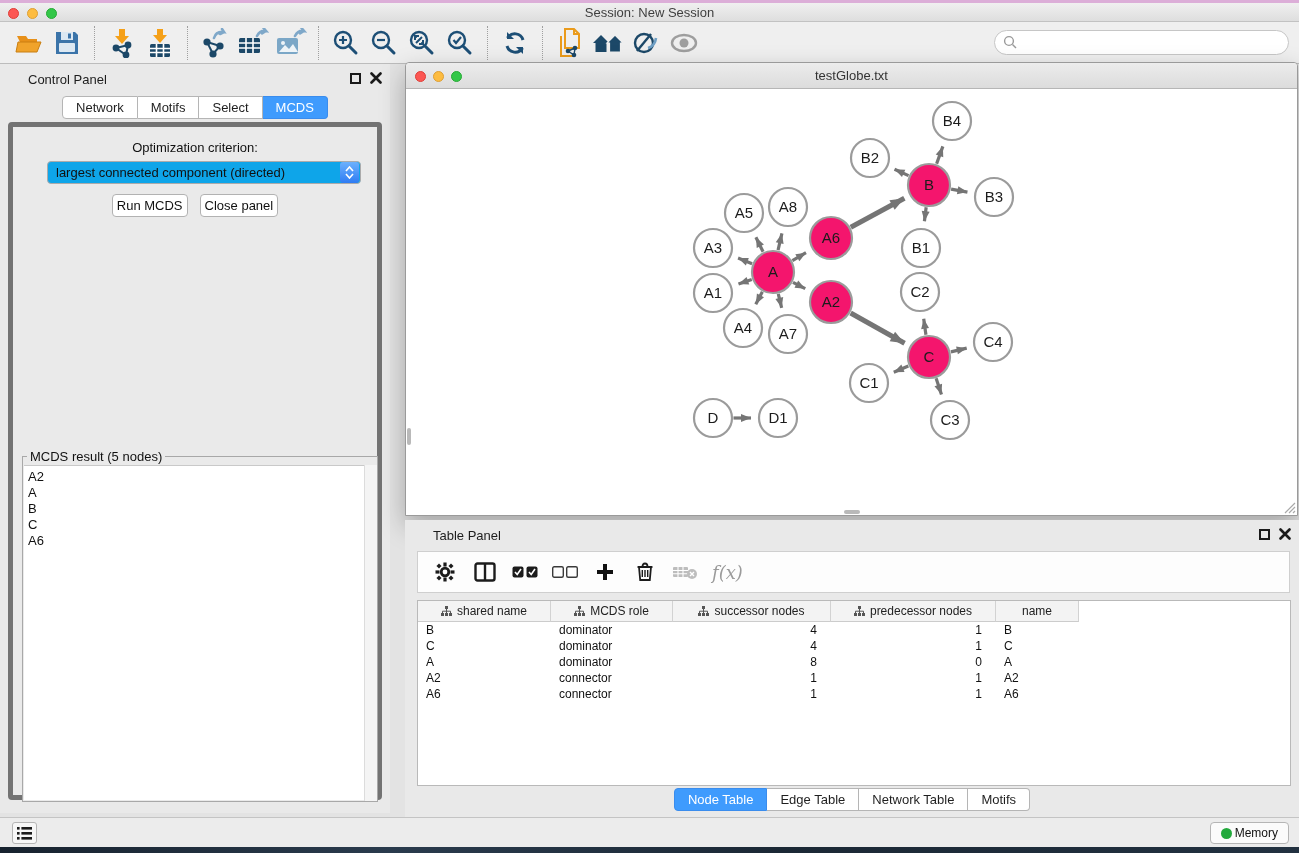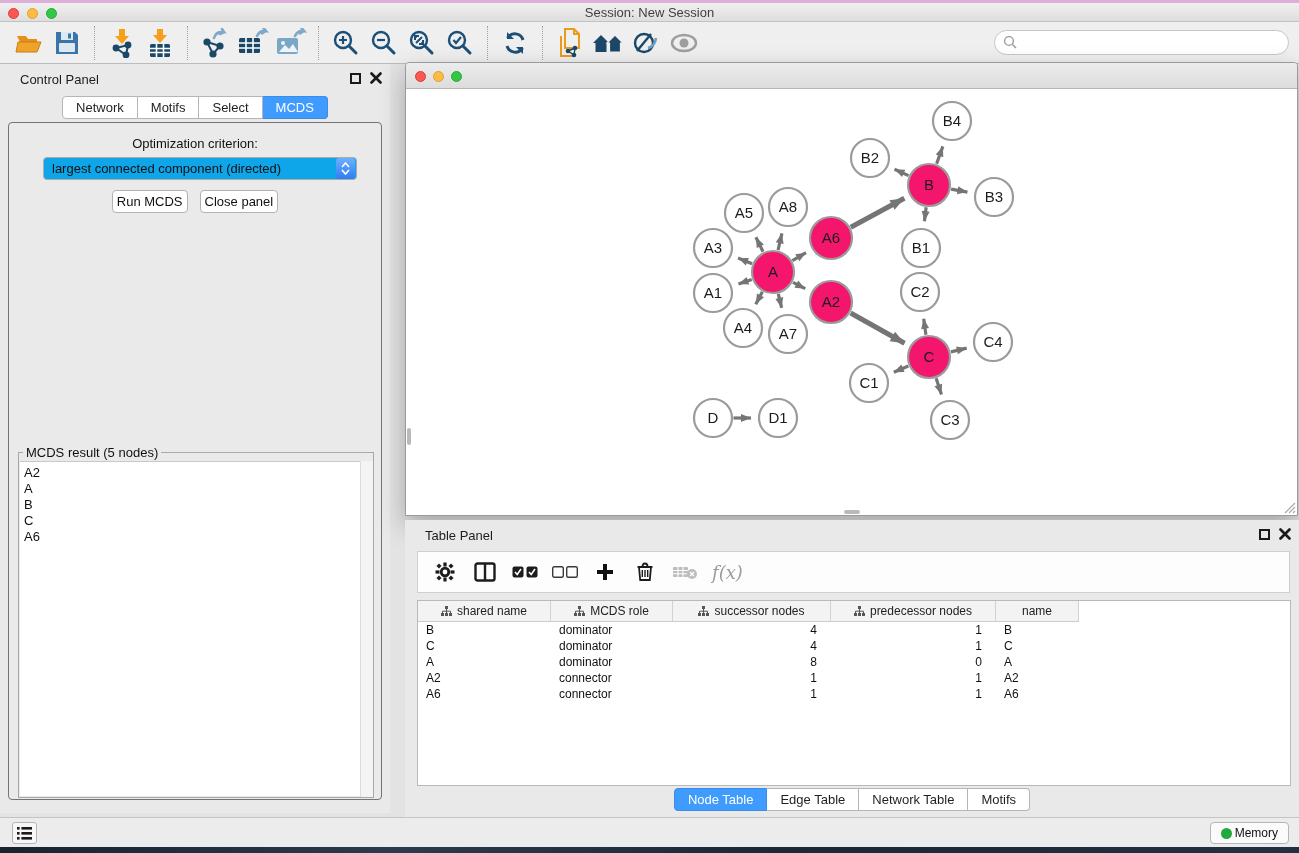--- a/index.html
+++ b/index.html
@@ -22,31 +22,31 @@
   .tb-btn { width:38px; height:36px; display:flex; align-items:center; justify-content:center; }
   .tb-sep { width:1px; height:34px; border-left:1px dotted #9f9f9f; margin:0 8px; }
   .search-wrap { position:absolute; right:10px; top:8px; }
   .search-field { width:295px; height:25px; background:#fff; border:1px solid #c6c6c6; border-radius:13px;
     display:flex; align-items:center; padding-left:8px; }
   .search-field input { border:none; outline:none; flex:1; font-size:13px; background:transparent; font-family:inherit; }
 
   
   .control-panel { position:absolute; left:0; top:64px; width:390px; height:749px; background:#e9e9e9; }
   .panel-head { position:absolute; left:0; top:0; width:100%; height:30px; }
-  .panel-head .ph-title { position:absolute; left:20px; top:8px; font-size:13px; color:#1d1d1d; }
+  .panel-head .ph-title { position:absolute; left:28px; top:8px; font-size:13px; color:#1d1d1d; }
   .ph-icons { position:absolute; right:8px; top:8px; display:flex; gap:9px; align-items:center; }
   .float-box { width:11px; height:11px; border:2px solid #1a1a1a; }
   .seg-tabs { position:absolute; left:0; right:0; display:flex; justify-content:center; }
   .control-tabs { top:32px; }
   .seg-tab { padding:3px 13px; background:#fff; border:1px solid #b5b5b5; border-left:none; font-size:13px; color:#1f1f1f; cursor:default; }
   .seg-tab.first { border-left:1px solid #b5b5b5; border-radius:4px 0 0 4px; }
   .seg-tab.last { border-radius:0 4px 4px 0; }
   .seg-tab.active { background:#3f9bfd; border-color:#3a8ced; color:#fff; }
   .cp-content { position:absolute; left:8px; top:58px; width:374px; height:678px;
-    background:#eaeaea; border:1px solid #737373; border-radius:4px; }
+    background:#eaeaea; border:5px solid #737373; border-radius:4px; }
   .opt-label { position:absolute; left:0; right:0; top:13px; text-align:center; font-size:13px; color:#111; }
   .criterion { position:absolute; left:34px; top:34px; width:314px; height:23px; background:#0ea5e9;
     border:1px solid #ababab; border-radius:4px; font-size:13px; display:flex; align-items:center; }
   .criterion .cr-text { flex:1; padding-left:8px; color:#111; }
   .stepper { width:19px; height:21px; border-radius:3px; margin-right:1px;
     background:linear-gradient(#6cb1fd,#2f7cf3); display:flex; flex-direction:column; align-items:center; justify-content:center; gap:1px; }
   .cp-buttons { position:absolute; left:0; right:0; top:67px; display:flex; justify-content:center; gap:12px; }
   .push-btn { background:#fff; border:1px solid #b2b2b2; border-radius:4px; font-size:13px; color:#111;
     padding:3px 4px; height:23px; font-family:inherit; }
   .mcds-fieldset { position:absolute; left:9px; top:329px; width:356px; height:346px;
@@ -294,20 +294,21 @@
   </div>
 </div>
 
 <div class="net-window">
   <div class="net-titlebar">
     <div class="net-lights lights" style="position:absolute;">
       <div class="light red"></div>
       <div class="light yellow"></div>
       <div class="light green"></div>
     </div>
+    <div class="title">testGlobe.txt</div>
   </div>
   <div class="net-canvas">
     <svg id="graph-svg" width="889" height="425">
         <defs>
           <marker id="arrN" markerWidth="12" markerHeight="10" refX="11" refY="5" orient="auto" markerUnits="userSpaceOnUse">
             <path d="M1,1 L11,5 L1,9 z" fill="#757575"></path>
           </marker>
           <marker id="arrT" markerWidth="16" markerHeight="13" refX="15" refY="6.5" orient="auto" markerUnits="userSpaceOnUse">
             <path d="M1,1 L15,6.5 L1,12 z" fill="#757575"></path>
           </marker>

